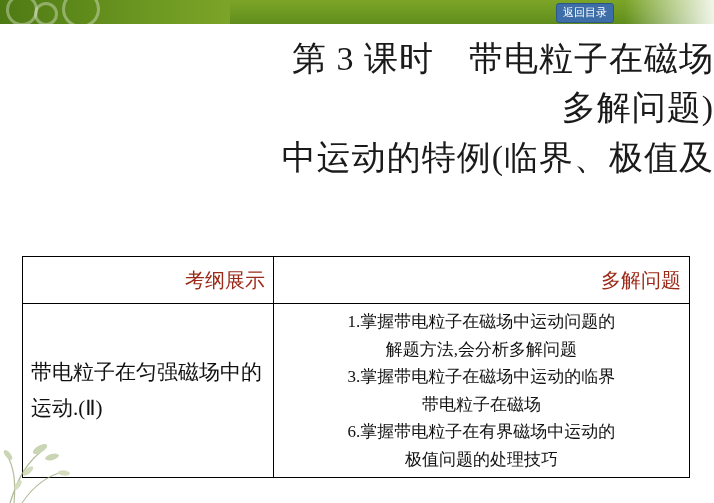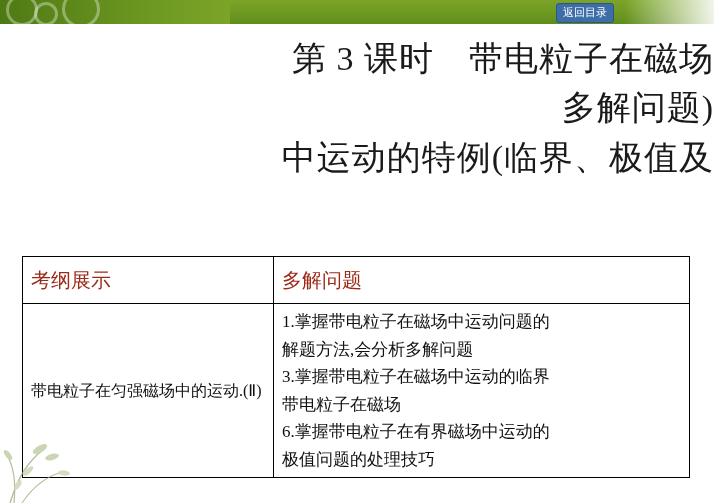--- a/index.html
+++ b/index.html
@@ -101,45 +101,45 @@
     width: 668px;
     border-collapse: collapse;
     table-layout: fixed;
   }
   .content-table td, .content-table th {
     border: 1px solid #000000;
     padding: 4px 8px;
     vertical-align: middle;
   }
   .th-cell {
-    text-align: left;
+    text-align: right;
     color: #9c2a18;
     font-size: 20px;
     height: 38px;
     font-weight: normal;
     font-family: "Liberation Serif", serif;
   }
   .col-left { width: 37%; }
   .col-right { width: 63%; }
   .td-left {
-    font-size: 16px;
+    font-size: 21px;
     color: #111111;
     line-height: 1.7;
     vertical-align: middle;
     text-align: left;
     padding-left: 12px;
   }
   .td-right {
     font-size: 17px;
     color: #111111;
     line-height: 1.62;
     vertical-align: top;
     padding-top: 8px;
   }
-  .goal-item { white-space: nowrap; }
+  .goal-item { white-space: nowrap; text-align: center; }
 
   
   .deco-grass {
     position: absolute;
     left: 0;
     bottom: 0;
     width: 120px;
     height: 80px;
     pointer-events: none;
     opacity: 0.75;

